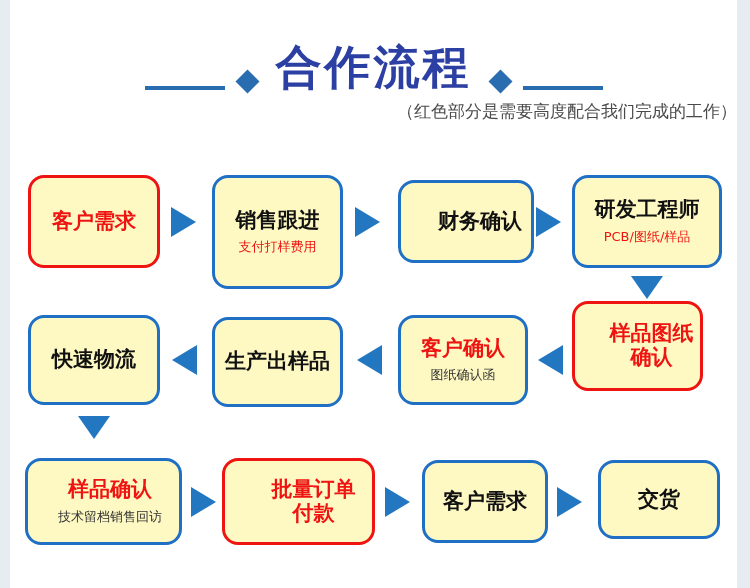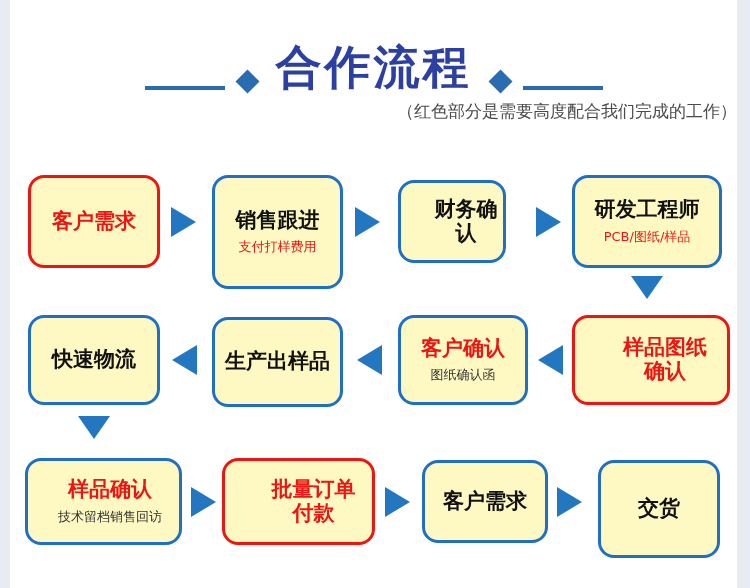--- a/index.html
+++ b/index.html
@@ -165,21 +165,21 @@
 
     <div class="arrow right" style="left:171px; top:207px;"></div>
 
     <div class="node sub-red" style="left:212px; top:175px; width:131px; height:114px;">
       <div class="node-title">销售跟进</div>
       <div class="node-sub">支付打样费用</div>
     </div>
 
     <div class="arrow right" style="left:355px; top:207px;"></div>
 
-    <div class="node" style="left:398px; top:180px; width:108px; height:83px;padding-left:32px;">
+    <div class="node" style="left:398px; top:180px; width:136px; height:83px;padding-left:32px;">
       <div class="node-title">财务确认</div>
     </div>
 
     <div class="arrow right" style="left:536px; top:207px;"></div>
 
     <div class="node sub-red" style="left:572px; top:175px; width:150px; height:93px;">
       <div class="node-title">研发工程师</div>
       <div class="node-sub">PCB/图纸/样品</div>
     </div>
 
@@ -197,21 +197,21 @@
 
     <div class="arrow left" style="left:357px; top:345px;"></div>
 
     <div class="node title-red" style="left:398px; top:315px; width:130px; height:90px;">
       <div class="node-title">客户确认</div>
       <div class="node-sub">图纸确认函</div>
     </div>
 
     <div class="arrow left" style="left:538px; top:345px;"></div>
 
-    <div class="node red-border title-red" style="left:572px; top:315px; width:158px; height:90px;padding-left:32px;">
+    <div class="node red-border title-red" style="left:572px; top:301px; width:131px; height:90px;padding-left:32px;">
       <div class="node-title">样品图纸
 确认</div>
     </div>
 
     <div class="arrow down" style="left:78px; top:416px;"></div>
 
     <div class="node title-red" style="left:25px; top:458px; width:157px; height:87px;padding-left:17px;">
       <div class="node-title">样品确认</div>
       <div class="node-sub">技术留档销售回访</div>
     </div>
@@ -224,18 +224,18 @@
     </div>
 
     <div class="arrow right" style="left:385px; top:487px;"></div>
 
     <div class="node" style="left:422px; top:460px; width:126px; height:83px;">
       <div class="node-title">客户需求</div>
     </div>
 
     <div class="arrow right" style="left:557px; top:487px;"></div>
 
-    <div class="node" style="left:598px; top:460px; width:122px; height:98px;">
+    <div class="node" style="left:598px; top:460px; width:122px; height:79px;">
       <div class="node-title">交货</div>
     </div>
 
   </div>
 </div>
 
 </body></html>

